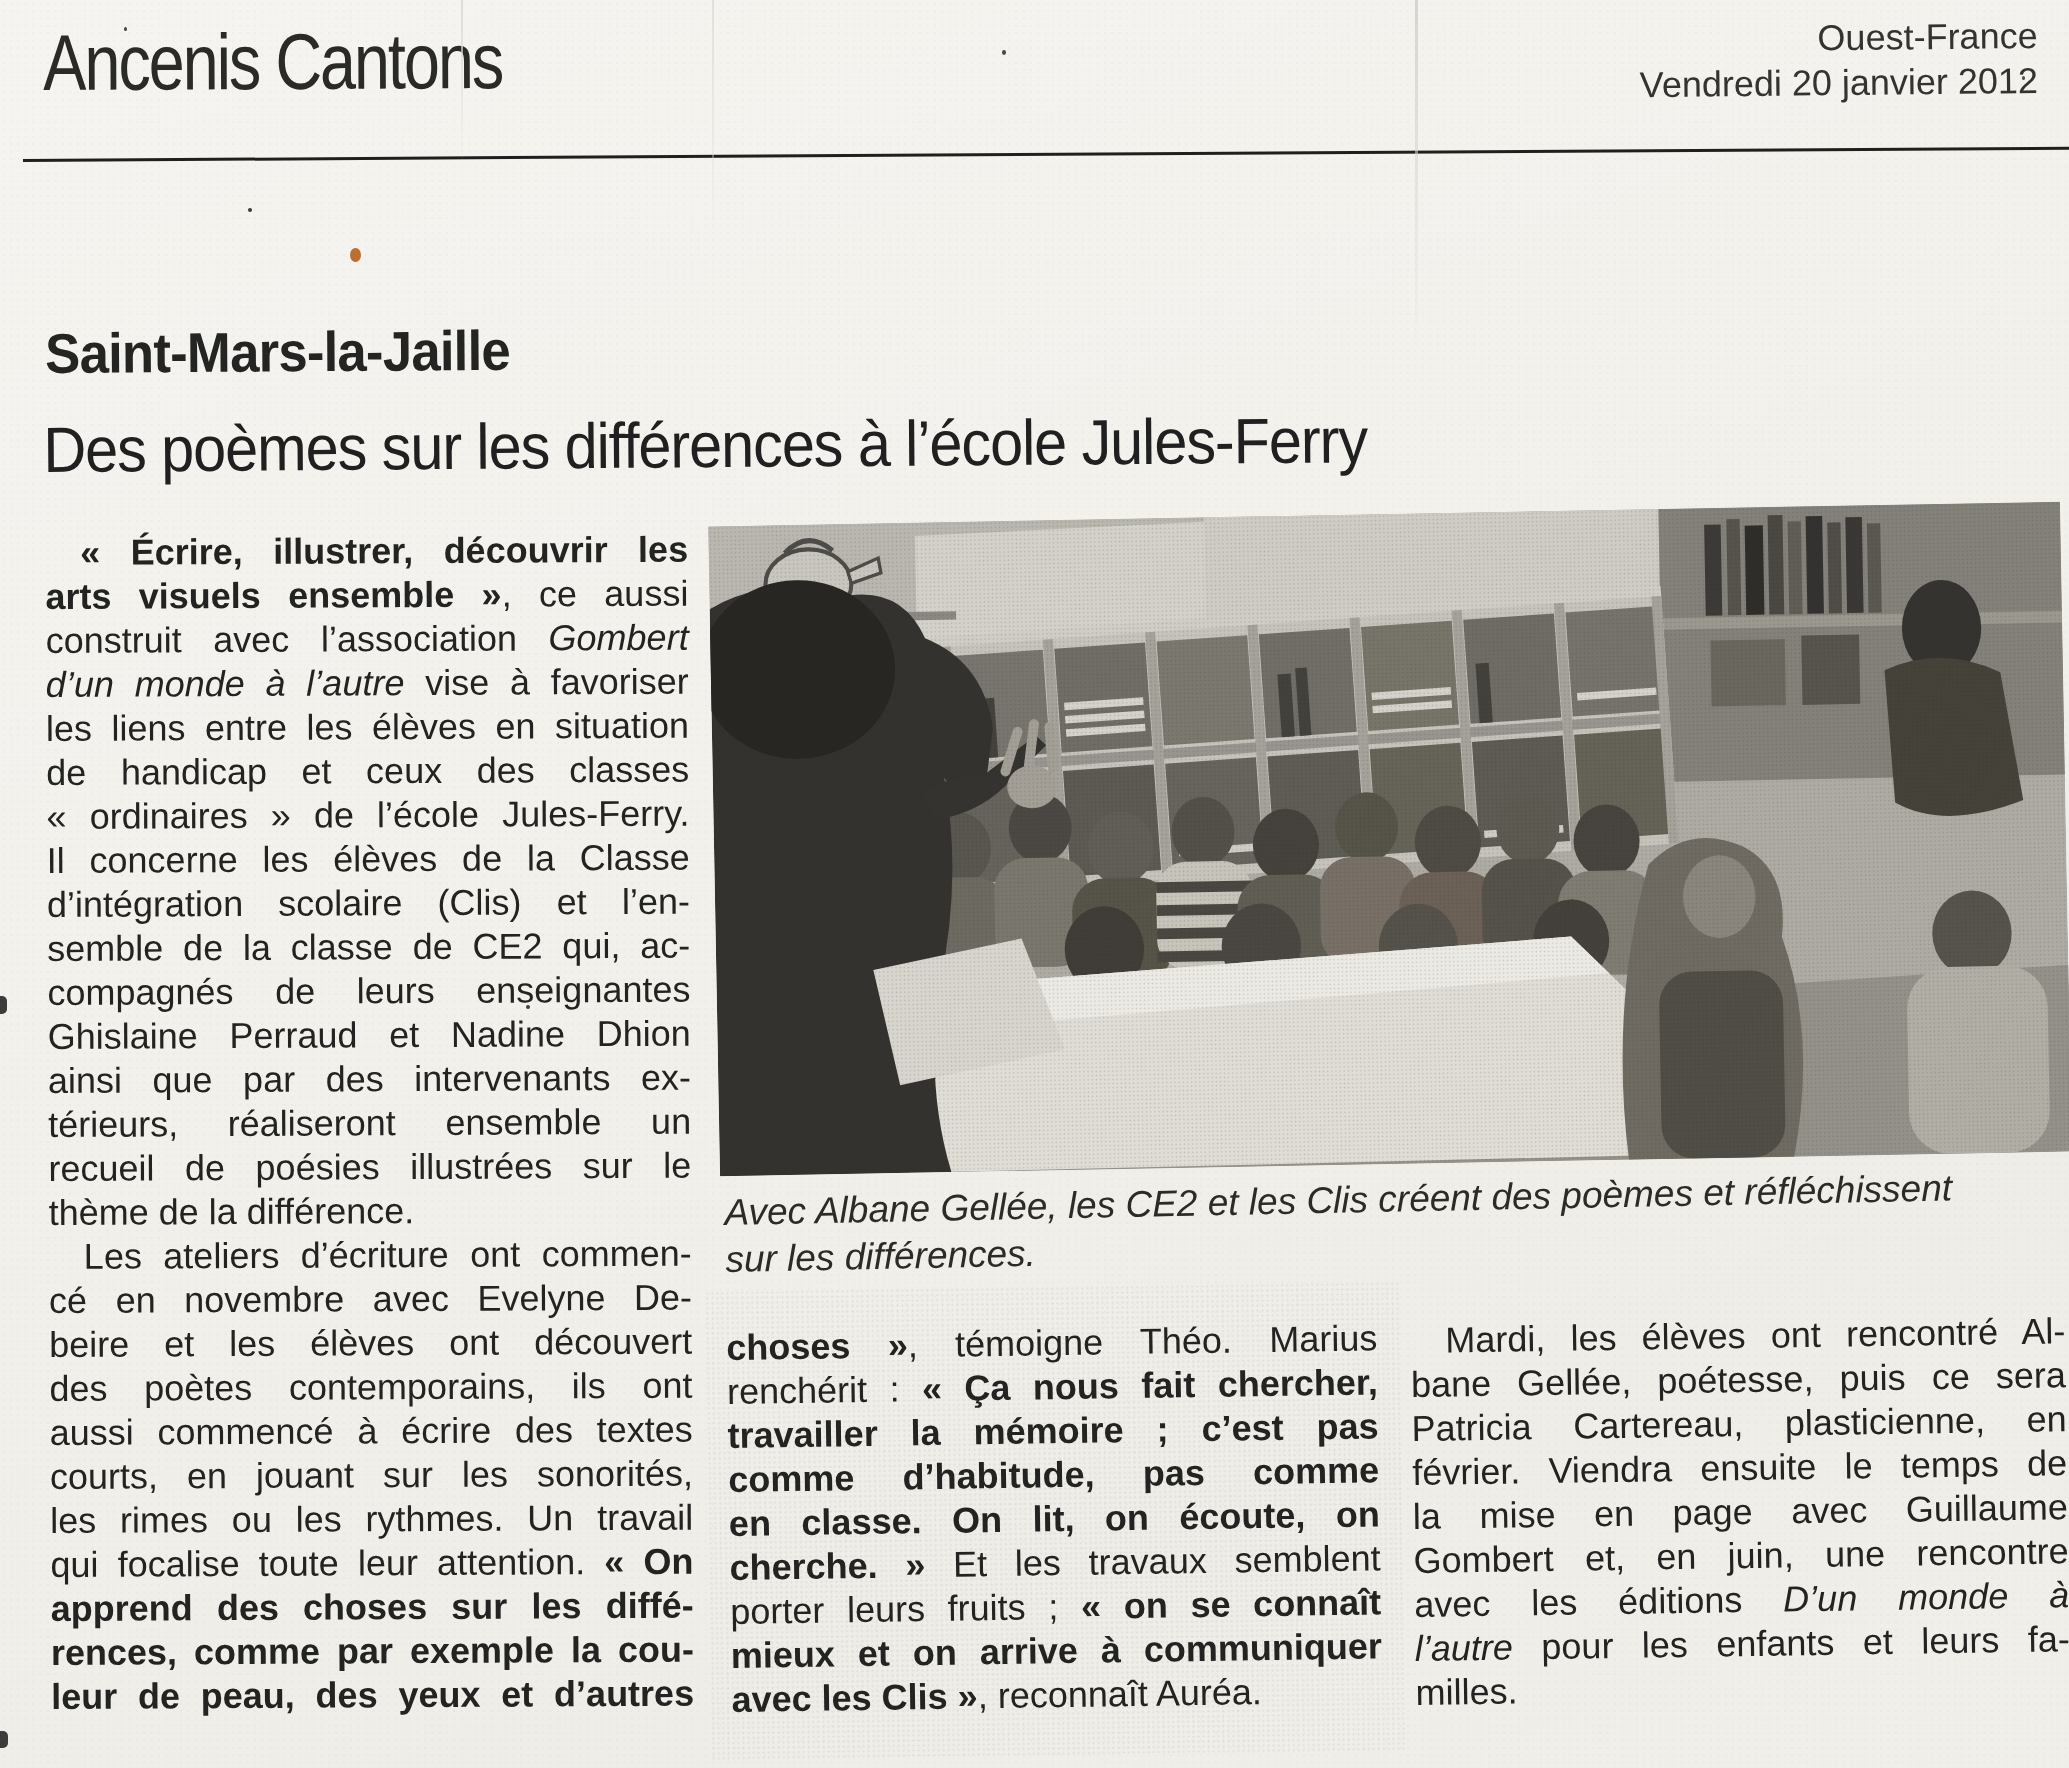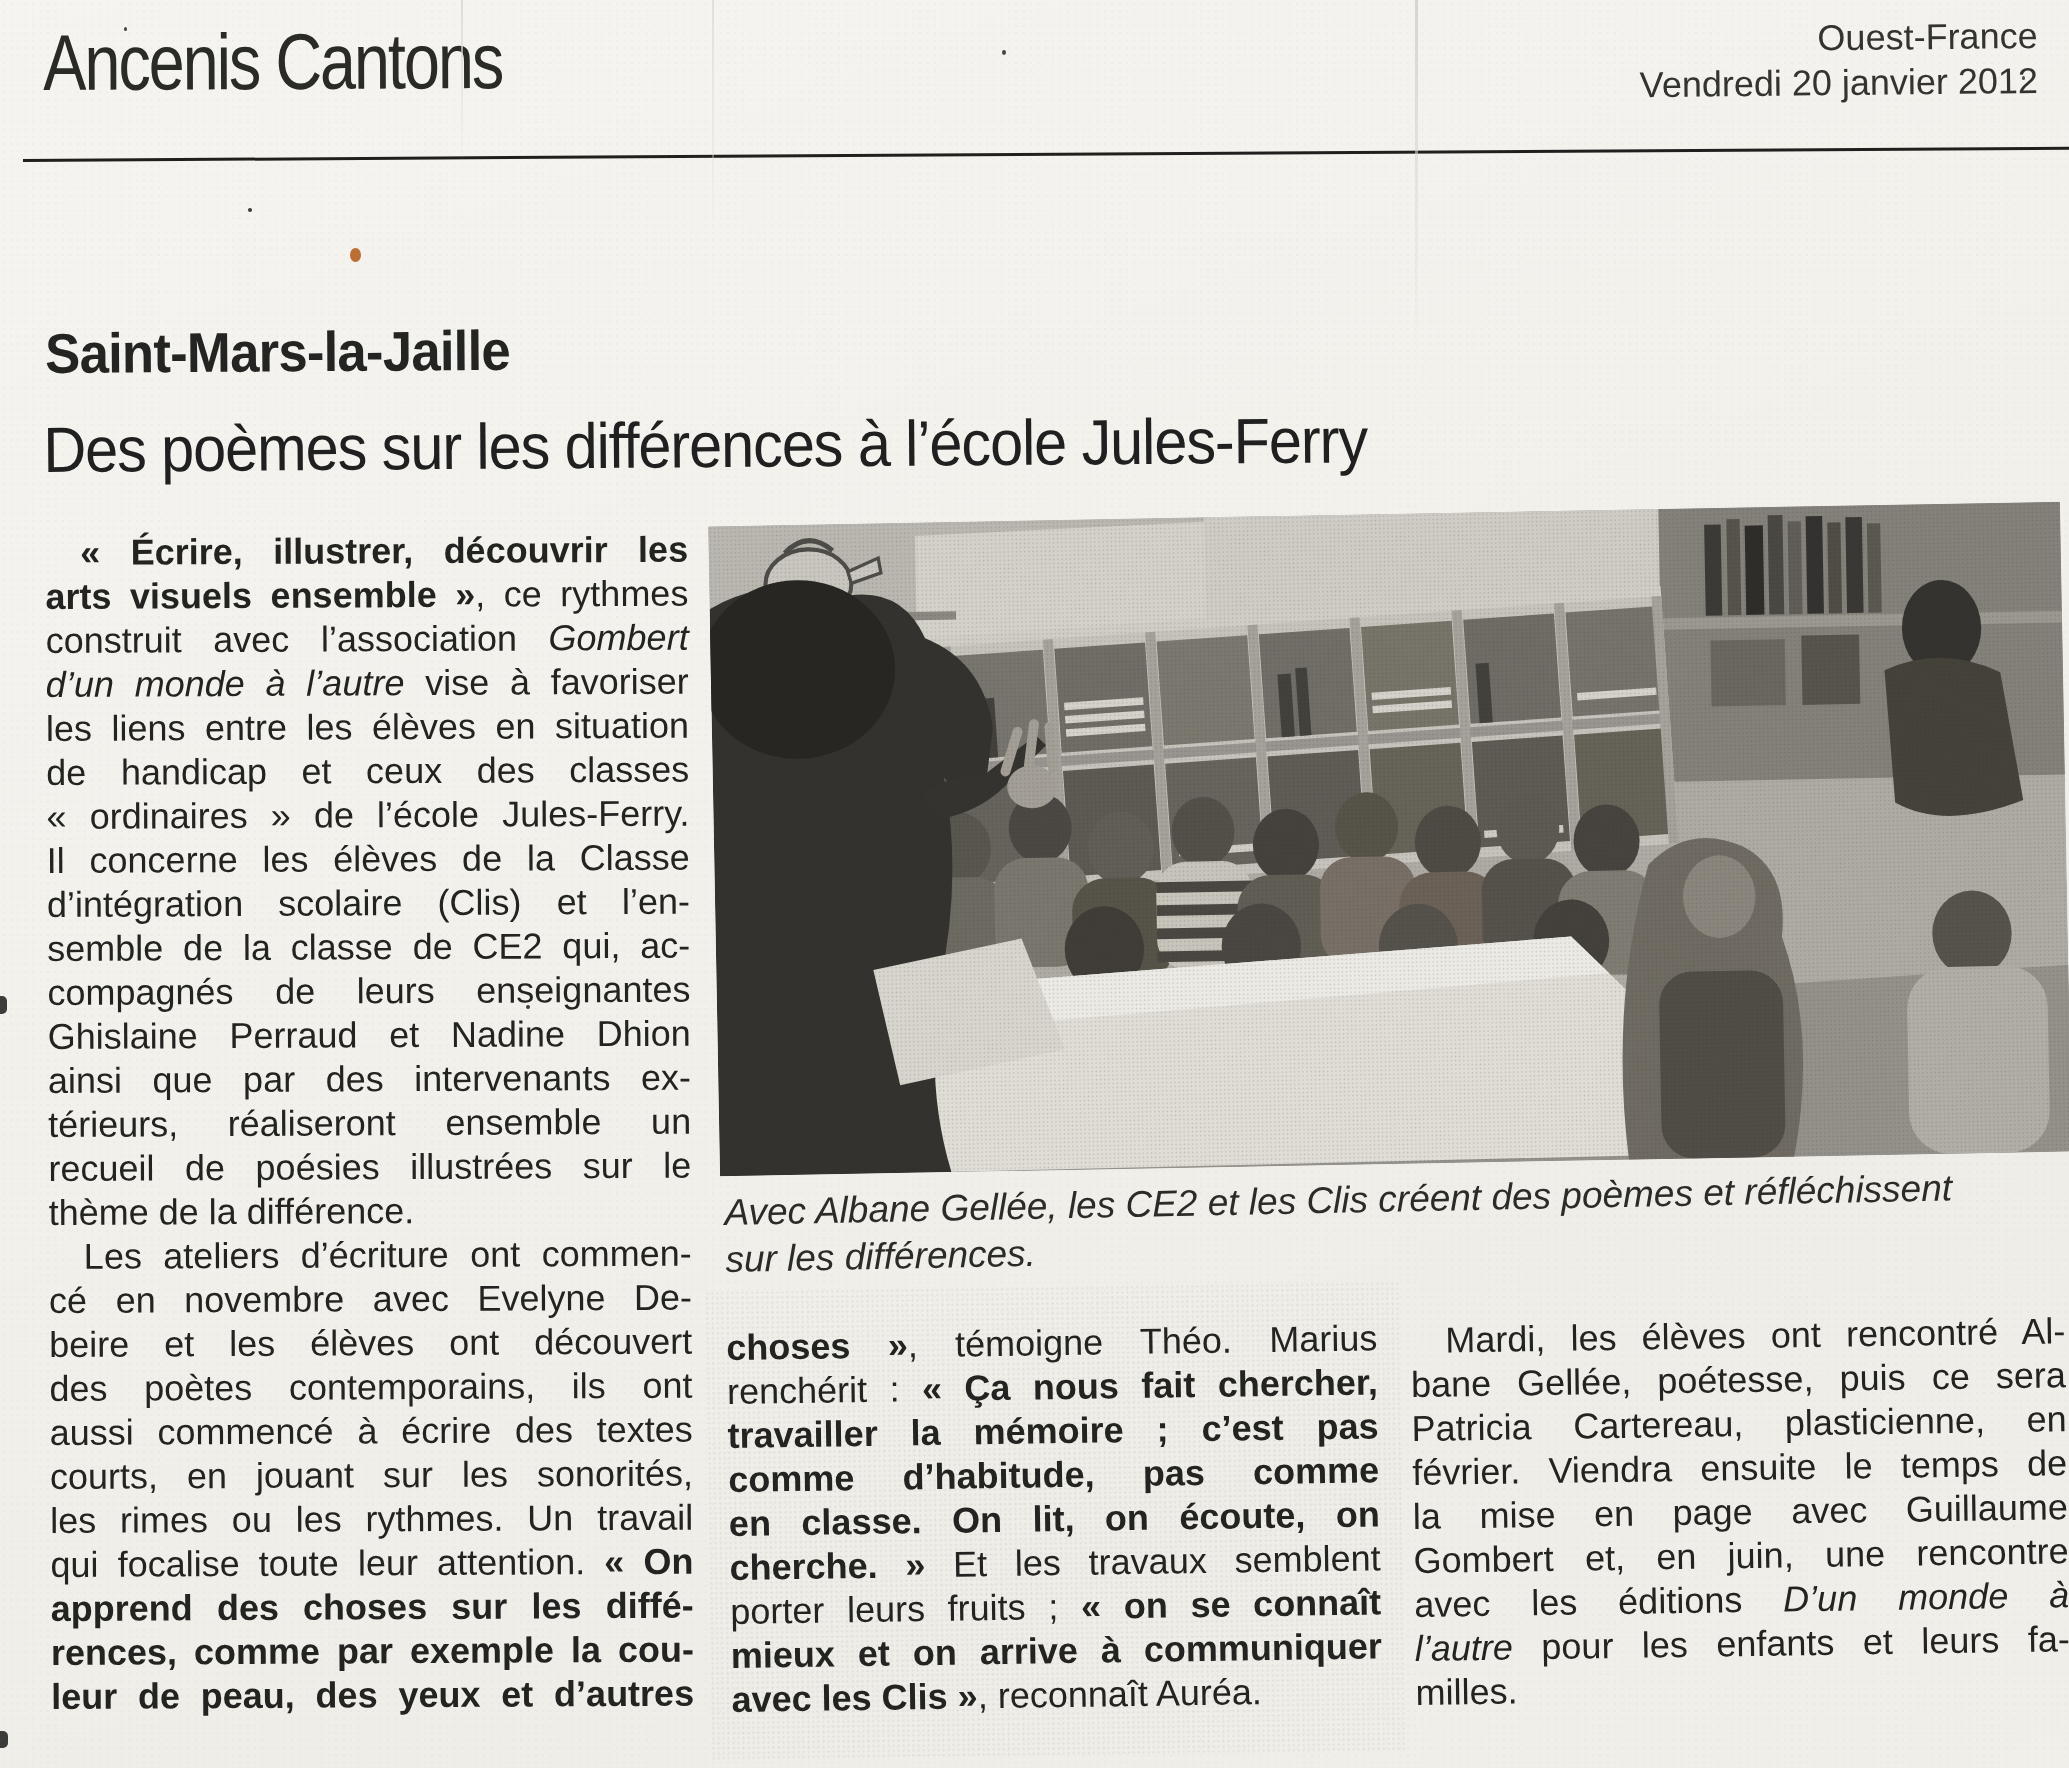--- a/index.html
+++ b/index.html
@@ -88,21 +88,21 @@
   </div>
 
   <div class="rule"></div>
 
   <div class="locality">Saint-Mars-la-Jaille</div>
 
   <div class="headline">Des poèmes sur les différences à l’école Jules-Ferry</div>
 
   <div class="col col-left">
       <div class="tl tl-indent"><span class="s-b">« Écrire, illustrer, découvrir les</span></div>
-      <div class="tl"><span class="s-b">arts visuels ensemble »</span><span>, ce rythmes</span></div>
+      <div class="tl"><span class="s-b">arts visuels ensemble »</span><span>, ce aussi</span></div>
       <div class="tl"><span>construit avec l’association </span><span class="s-i">Gombert</span></div>
       <div class="tl"><span class="s-i">d’un monde à l’autre</span><span> vise à favoriser</span></div>
       <div class="tl"><span>les liens entre les élèves en situation</span></div>
       <div class="tl"><span>de handicap et ceux des classes</span></div>
       <div class="tl"><span>« ordinaires » de l’école Jules-Ferry.</span></div>
       <div class="tl"><span>Il concerne les élèves de la Classe</span></div>
       <div class="tl"><span>d’intégration scolaire (Clis) et l’en-</span></div>
       <div class="tl"><span>semble de la classe de CE2 qui, ac-</span></div>
       <div class="tl"><span>compagnés de leurs enseignantes</span></div>
       <div class="tl"><span>Ghislaine Perraud et Nadine Dhion</span></div>

